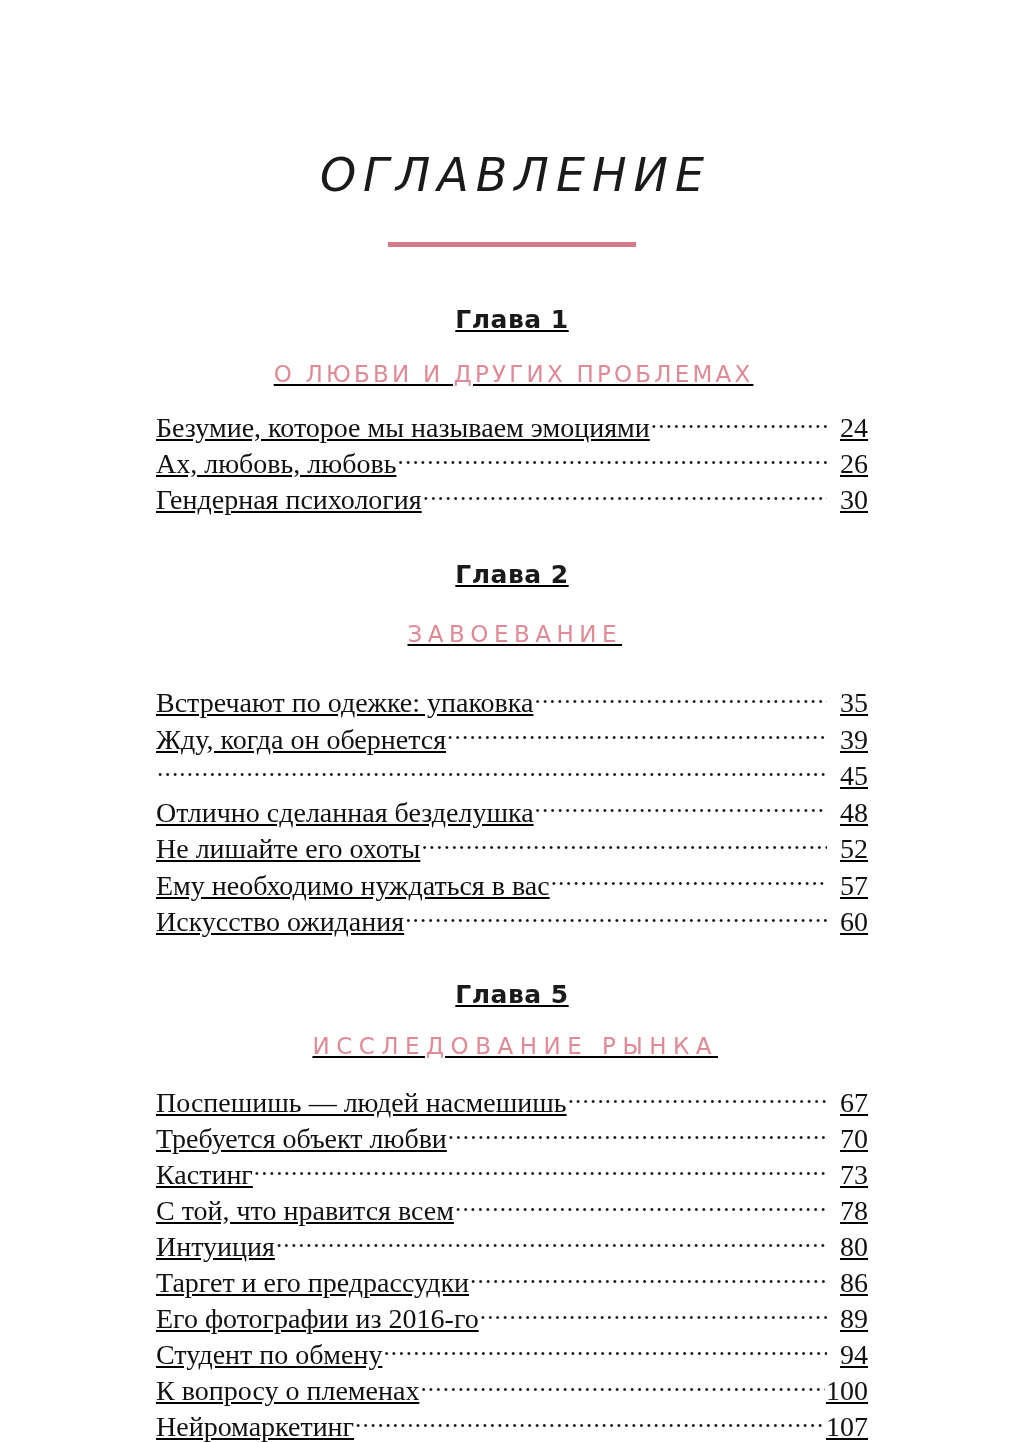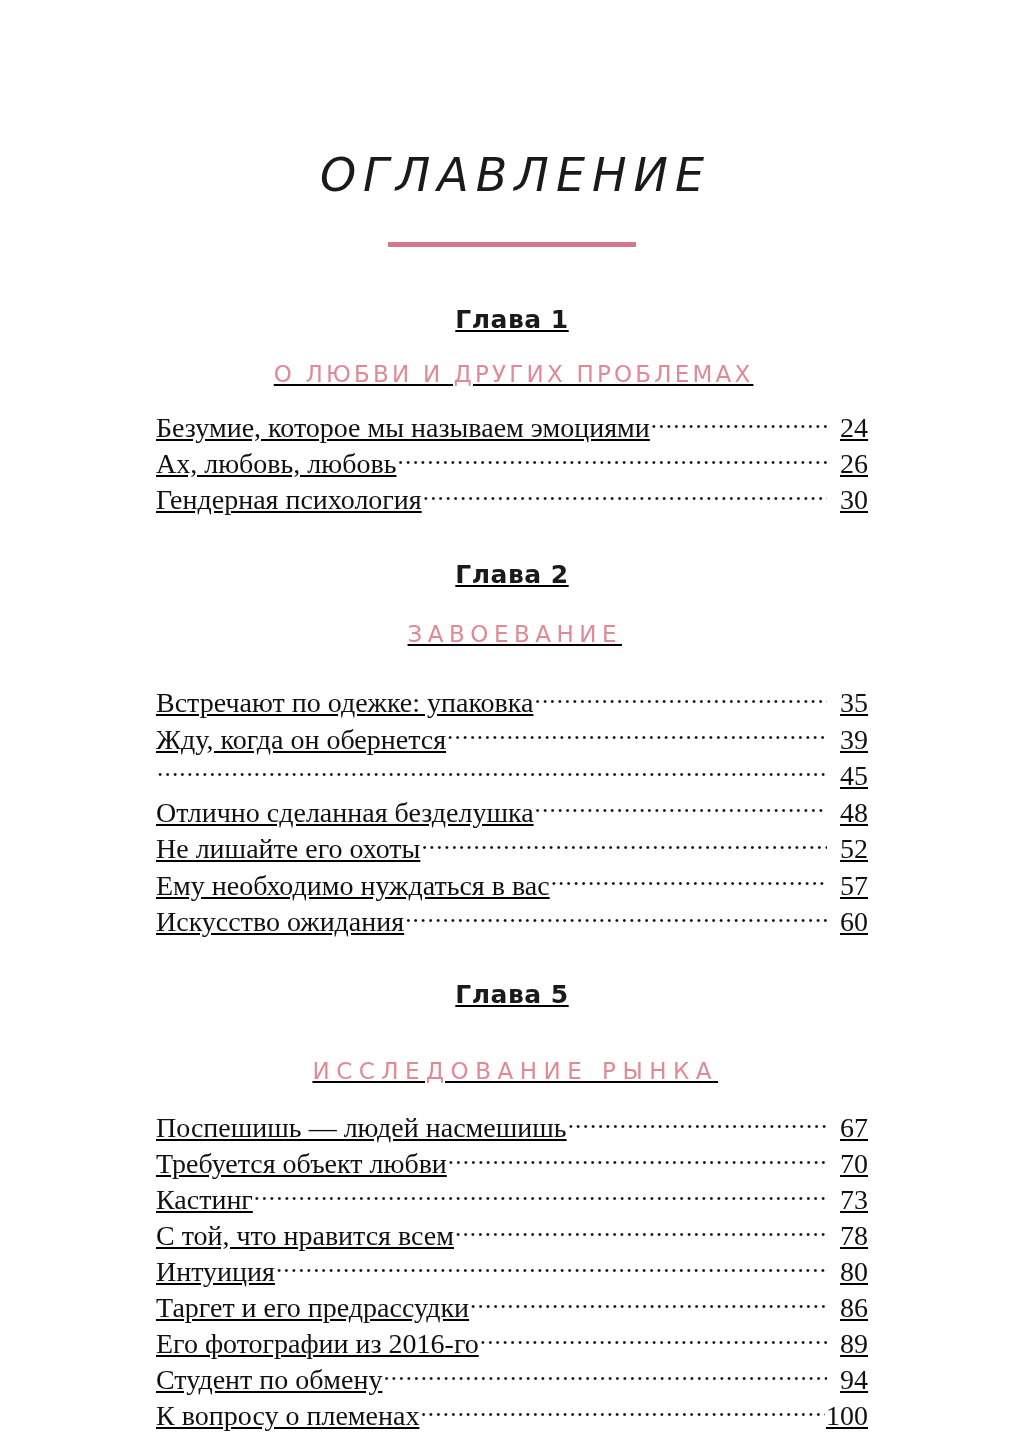--- a/index.html
+++ b/index.html
@@ -123,21 +123,21 @@
   .ch1 .chapter-title { margin-top: 31px; }
   .ch1 .entries { margin-top: 23px; }
   .ch1 .entry { line-height: 34px; }
 
   .ch2 { padding-top: 45px; }
   .ch2 .chapter-title { margin-top: 36px; }
   .ch2 .entries { margin-top: 38px; }
   .ch2 .entry { line-height: 34.5px; }
 
   .ch3 { padding-top: 42px; }
-  .ch3 .chapter-title { margin-top: 53px; }
+  .ch3 .chapter-title { margin-top: 28px; }
   .ch3 .entries { margin-top: 26px; }
   .ch3 .entry { line-height: 35px; }
 </style>
 </head>
 <body>
 
 <div class="page">
 
   <h1 class="toc-title">ОГЛАВЛЕНИЕ</h1>
   <div class="title-rule"></div>

